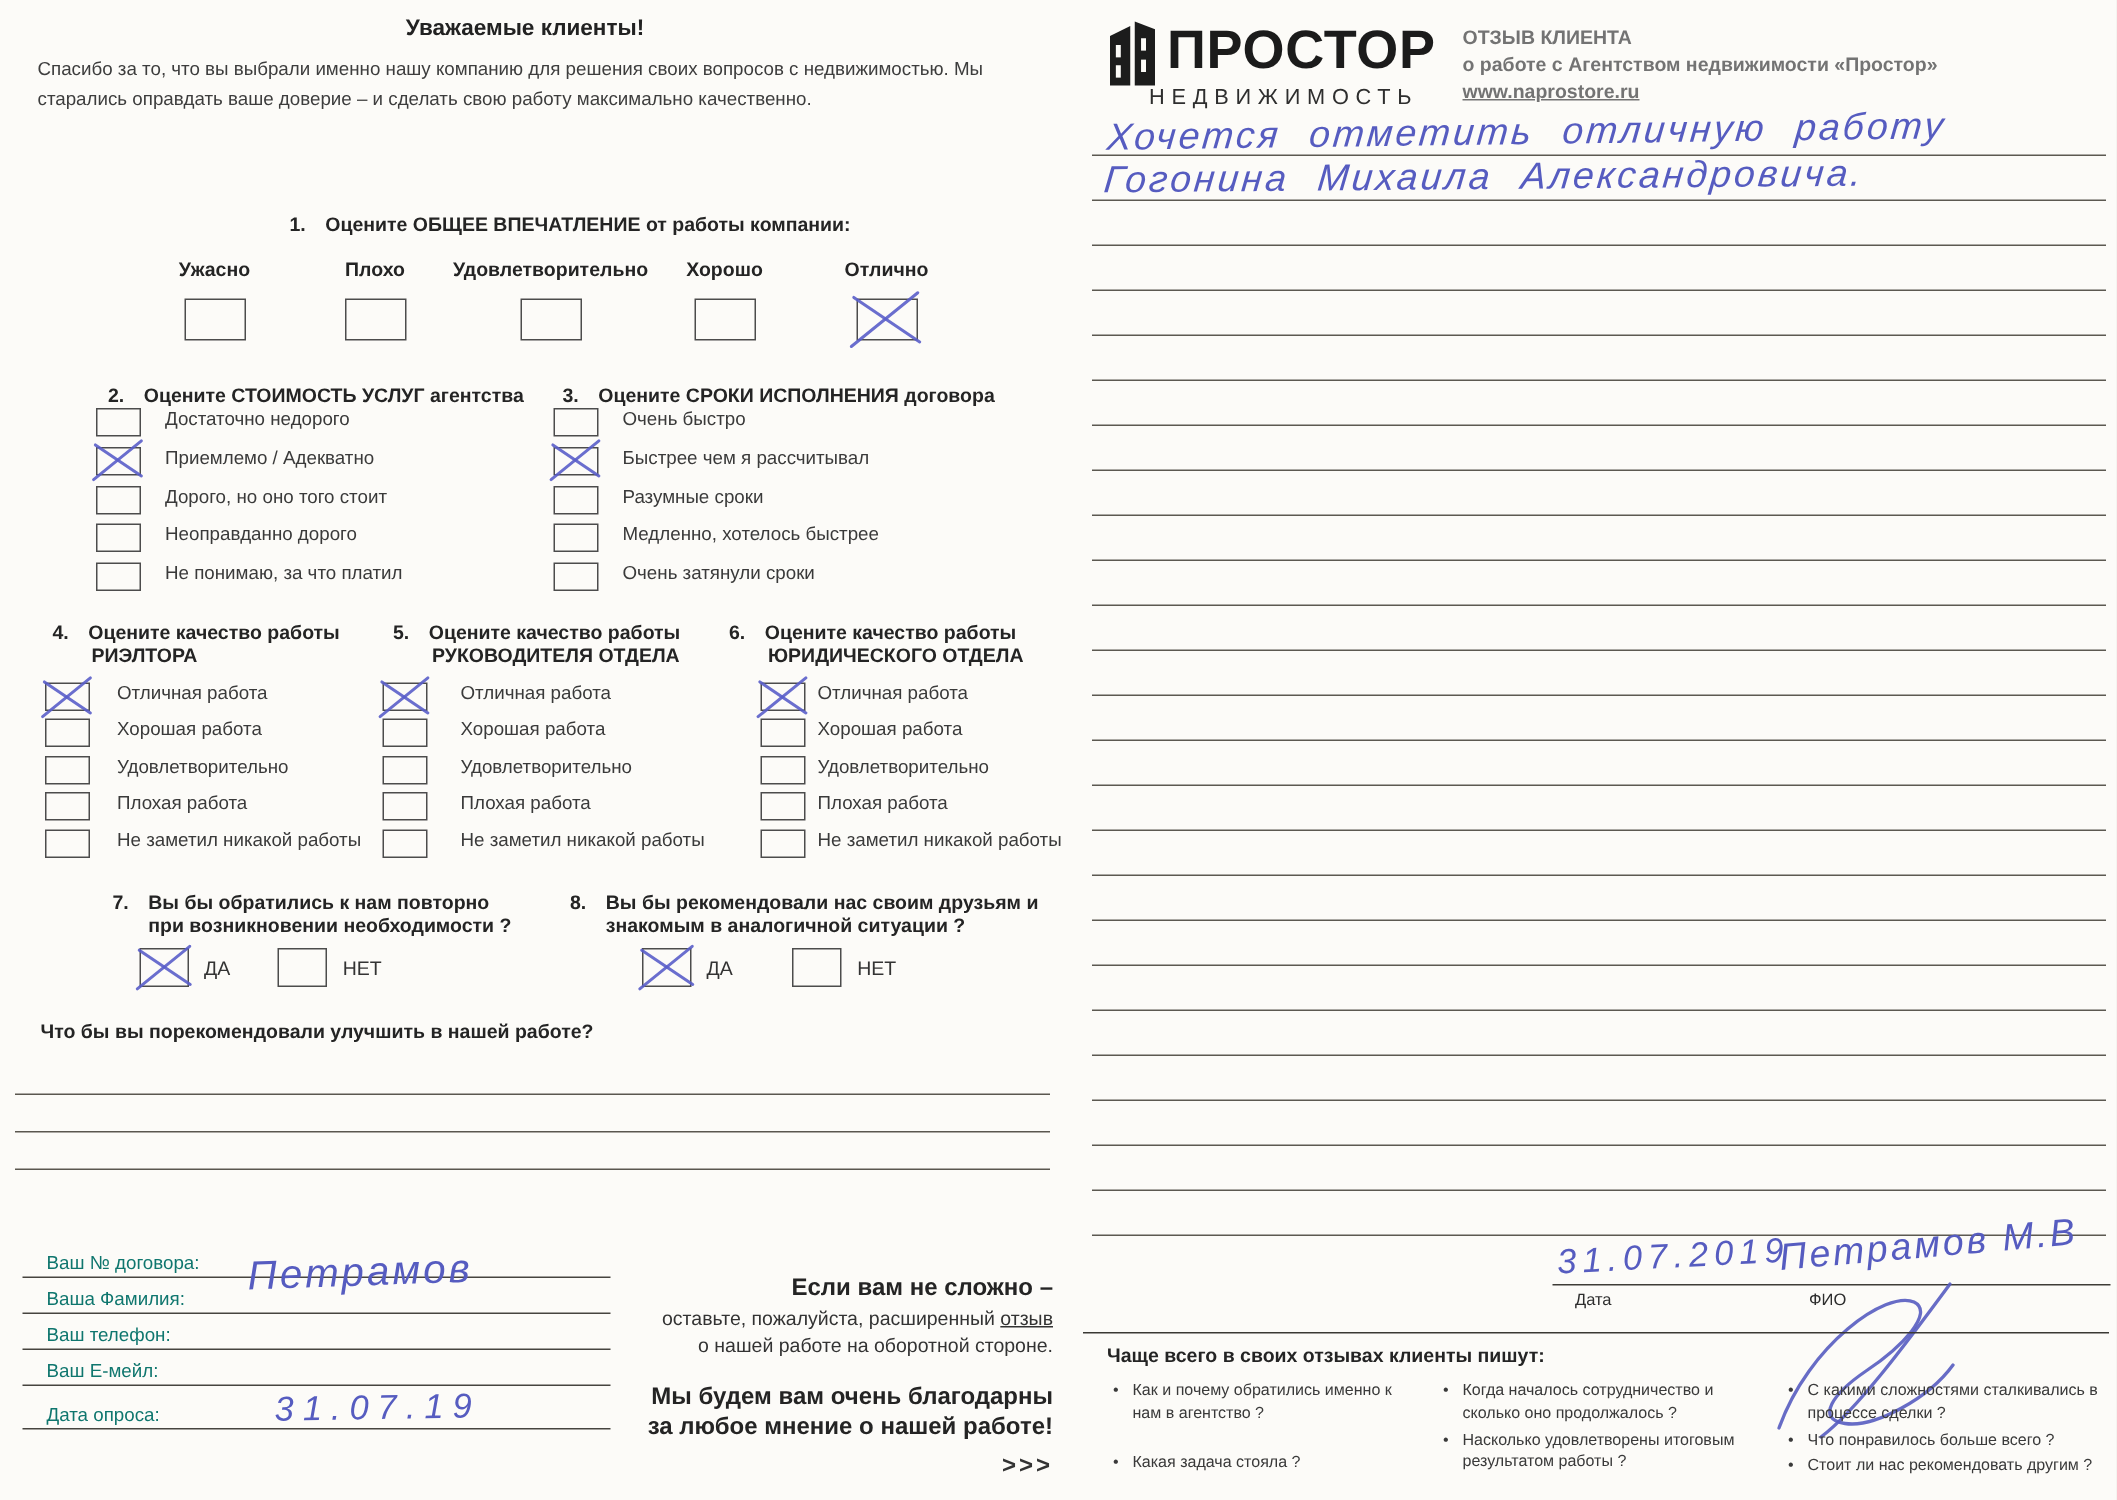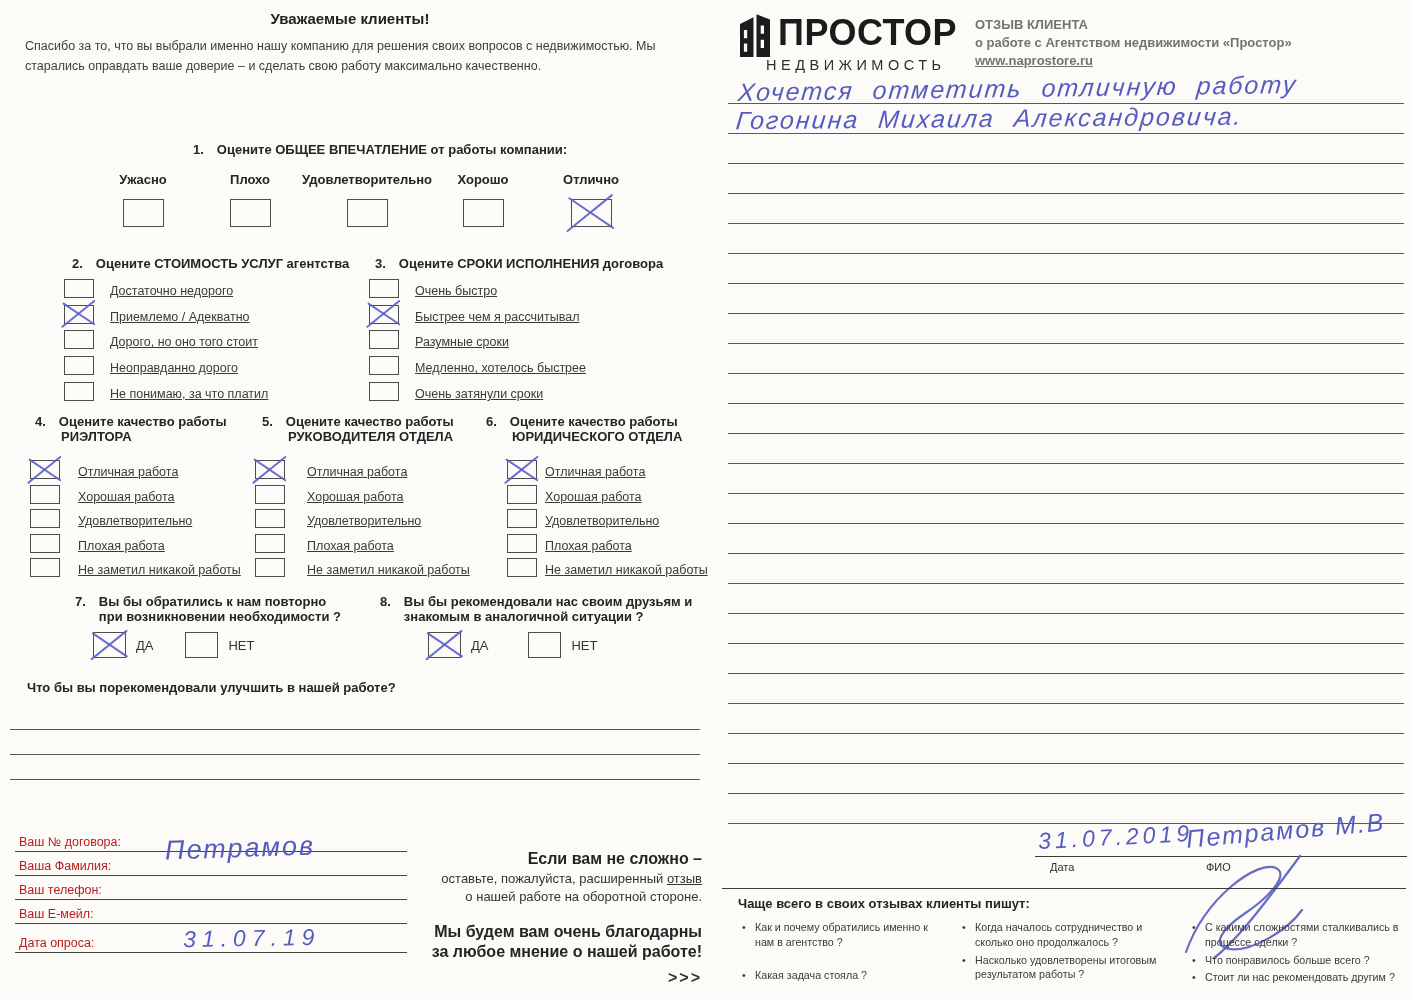--- a/index.html
+++ b/index.html
@@ -16,30 +16,30 @@
   .rlabel{font-size:13px;font-weight:bold;color:#242424;}
   .cb{position:relative;border:1.6px solid #4c4c4c;background:transparent;box-sizing:border-box;}
   .cb-lg{width:41px;height:28px;margin:12px auto 0;}
   .cb-md{width:30px;height:19px;flex:0 0 auto;}
   .cb-yn{width:33px;height:26px;flex:0 0 auto;}
   .cb.checked::before,.cb.checked::after{content:"";position:absolute;left:50%;top:50%;height:2px;
       background:#5a5ec9;border-radius:2px;opacity:.9;}
   .cb.checked::before{width:140%;transform:translate(-50%,-50%) rotate(34deg);}
   .cb.checked::after{width:152%;transform:translate(-52%,-50%) rotate(-39deg);}
   .optcol{position:absolute;}
-  .optrow{display:flex;align-items:flex-end;height:25.8px;text-decoration:underline;}
+  .optrow{display:flex;align-items:flex-start;height:25.8px;}
   .optrow4{height:24.4px;}
   .optlabel{font-size:12.5px;color:#3a3a3a;white-space:nowrap;}
   .gap16{margin-left:16px;} .gap18{margin-left:18px;} .gap22{margin-left:22px;} .gap8{margin-left:8px;}
   .head2l .l2{padding-left:26px;}
   .ynrow{display:flex;align-items:center;}
   .ynlabel{font-size:13px;color:#333;margin-left:10px;}
   .wlines{position:absolute;left:10px;top:705px;width:690px;}
   .wline{height:24px;border-bottom:1px solid #5a574f;}
-  .f-label{position:absolute;left:19px;font-size:12.5px;color:#b91c1c;white-space:nowrap;}
+  .f-label{position:absolute;left:31px;font-size:12.5px;color:#0f766e;white-space:nowrap;}
   .f-line{position:absolute;left:15px;width:392px;border-top:1.1px solid #46443f;}
   .hand{color:#565cc0;font-style:italic;white-space:nowrap;}
   .aside{position:absolute;left:418px;top:849px;width:284px;text-align:right;color:#333;}
   .aside .bold-line{font-size:16px;font-weight:bold;color:#242424;line-height:1.3;}
   .aside .norm-line{font-size:13px;line-height:1.38;}
   .aside .arrows{font-size:16px;font-weight:bold;letter-spacing:2px;color:#333;margin-top:6px;}
   .u{text-decoration:underline;}
   
   .page-right{position:absolute;left:720px;top:0;width:691px;height:1000px;}
   .logo-text{position:absolute;left:58px;top:12px;font-size:36px;font-weight:bold;letter-spacing:.5px;color:#1b1b1b;}

